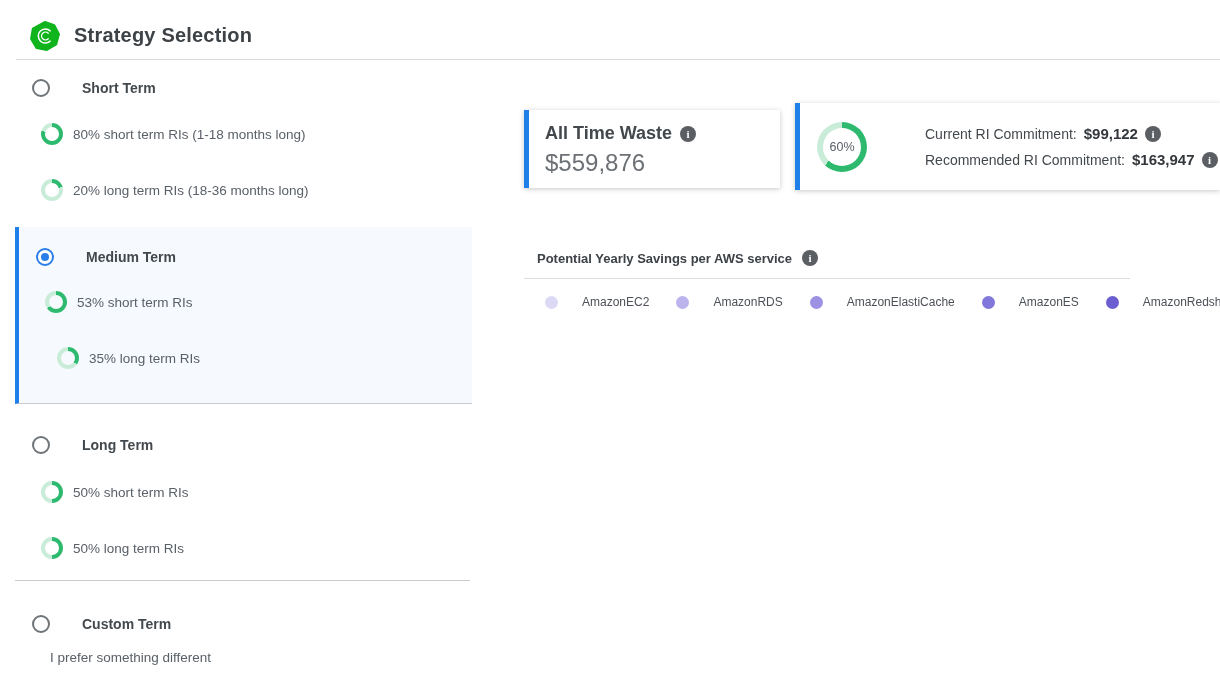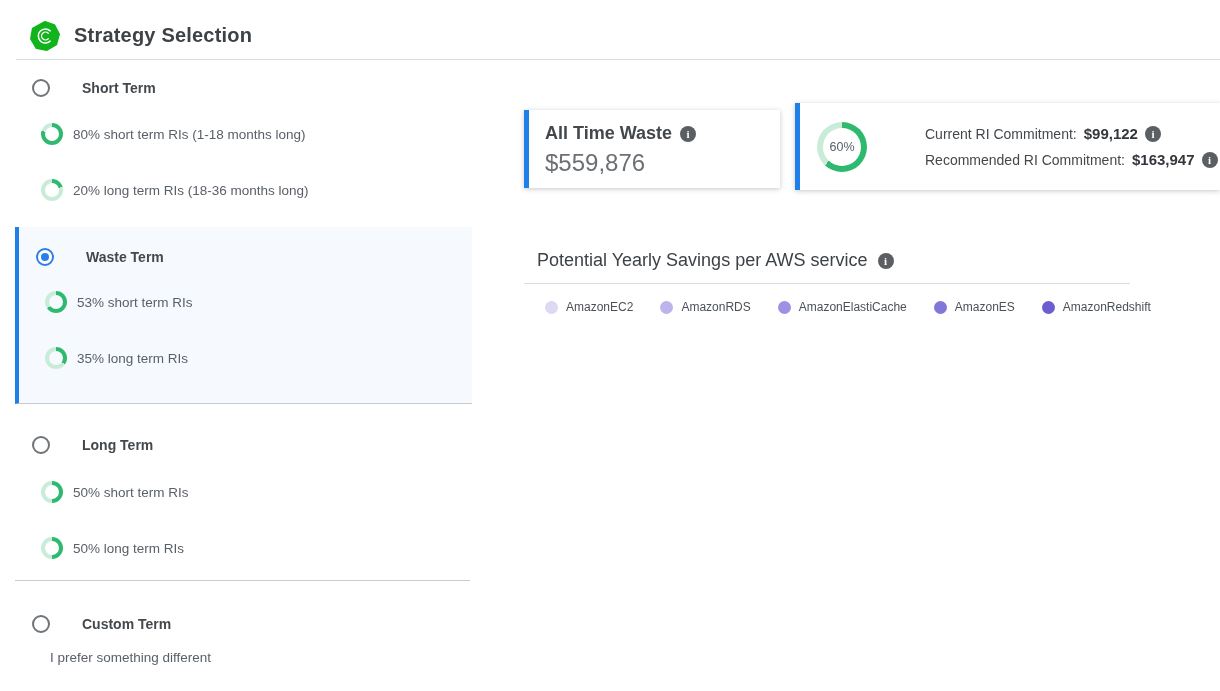--- a/index.html
+++ b/index.html
@@ -48,23 +48,23 @@
   .commit-ring .hole { inset:6px; display:flex; align-items:center; justify-content:center;
     font-size:12.5px; color:#5a6068; }
   .commit-texts { margin-left:58px; display:flex; flex-direction:column; gap:9px; }
   .commit-line { display:flex; align-items:center; gap:7px; font-size:14px; color:#43484d; }
   .commit-line .val { font-size:15px; font-weight:700; color:#33373b; }
 
   
   .chart-card { position:absolute; top:240px; left:524px; width:606px; height:430px; background:#fff; }
   .chart-title-row { display:flex; align-items:center; gap:10px; padding:10px 0 12px 13px;
     border-bottom:1px solid #d9dde1; }
-  .chart-title { font-size:18px; font-weight:400; color:#3d4247; }
+  .chart-title { font-size:13px; font-weight:700; color:#3d4247; }
   .legend { display:flex; align-items:center; gap:27px; margin:16px 0 0 21px; }
-  .legend-item { display:flex; align-items:center; gap:8px; cursor:pointer; }
+  .legend-item { display:flex; align-items:center; gap:24px; cursor:pointer; }
   .legend-dot { width:13px; height:13px; border-radius:50%; flex:0 0 auto; }
   .legend-label { font-size:12px; color:#4c5157; }
   .donut { position:absolute; top:87px; left:179px; width:248px; height:248px; border-radius:50%; }
   .donut .hole { position:absolute; inset:26px; background:#fff; border-radius:50%;
     display:flex; align-items:center; justify-content:center; }
   .donut-value { font-size:29px; color:#56595d; letter-spacing:.5px; }
 </style>
 </head>
 <body>
 
@@ -94,29 +94,29 @@
     <div class="row opt-row" style="top:131px;">
       <span class="ring" style="background: conic-gradient(rgb(46, 186, 110) 0deg, rgb(46, 186, 110) 20%, rgb(201, 236, 217) 20%, rgb(201, 236, 217) 100%);">
           <span class="hole"></span>
         </span>
       <span class="opt-label">20% long term RIs (18-36 months long)</span>
     </div>
 
     <div class="selected-box">
       <div class="row head-row" style="top:21px; left:0;">
         <span class="radio selected"></span>
-        <span class="head-label">Waste Term</span>
+        <span class="head-label">Medium Term</span>
       </div>
       <div class="row opt-row" style="top:64px; left:0;">
         <span class="ring" style="background: conic-gradient(rgb(46, 186, 110) 0deg, rgb(46, 186, 110) 65%, rgb(201, 236, 217) 65%, rgb(201, 236, 217) 100%);">
             <span class="hole"></span>
           </span>
         <span class="opt-label">53% short term RIs</span>
       </div>
-      <div class="row opt-row" style="top:120px; left:0;">
+      <div class="row opt-row" style="top:120px; left:12px;">
         <span class="ring" style="background: conic-gradient(rgb(46, 186, 110) 0deg, rgb(46, 186, 110) 35%, rgb(201, 236, 217) 35%, rgb(201, 236, 217) 100%);">
             <span class="hole"></span>
           </span>
         <span class="opt-label">35% long term RIs</span>
       </div>
     </div>
 
     <div class="row head-row" style="top:388px;">
       <span class="radio"></span>
       <span class="head-label">Long Term</span>

